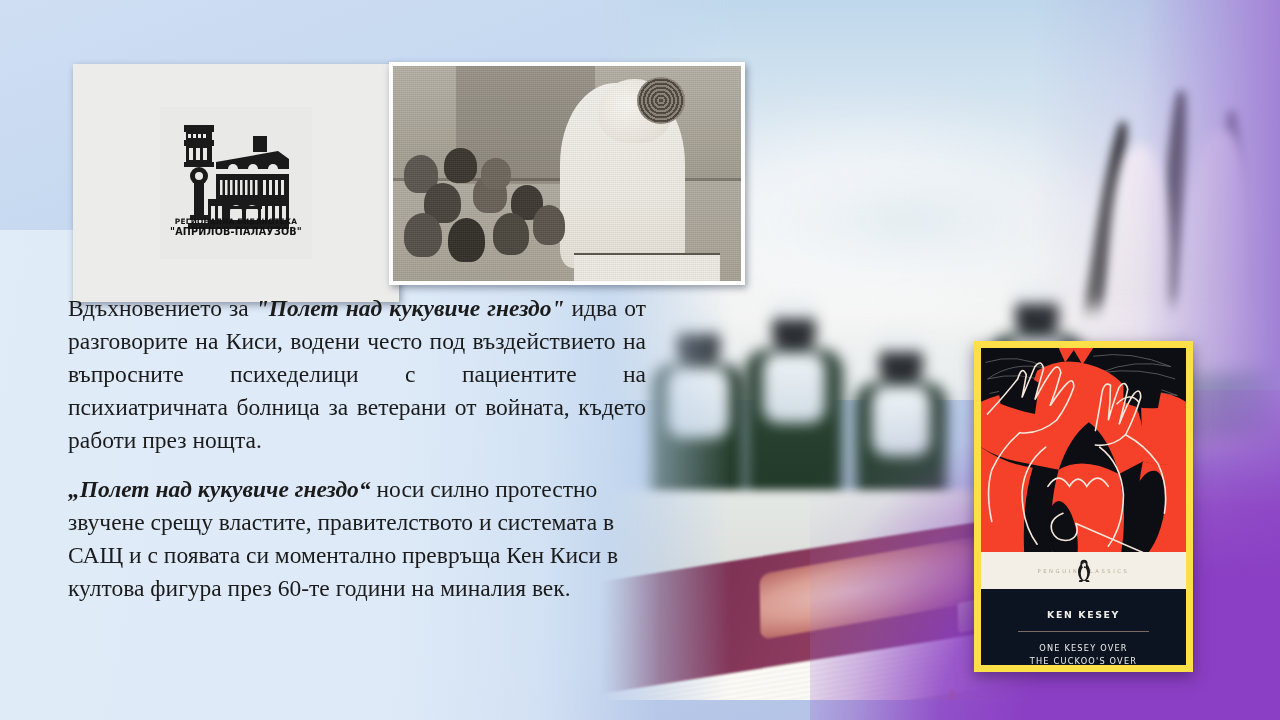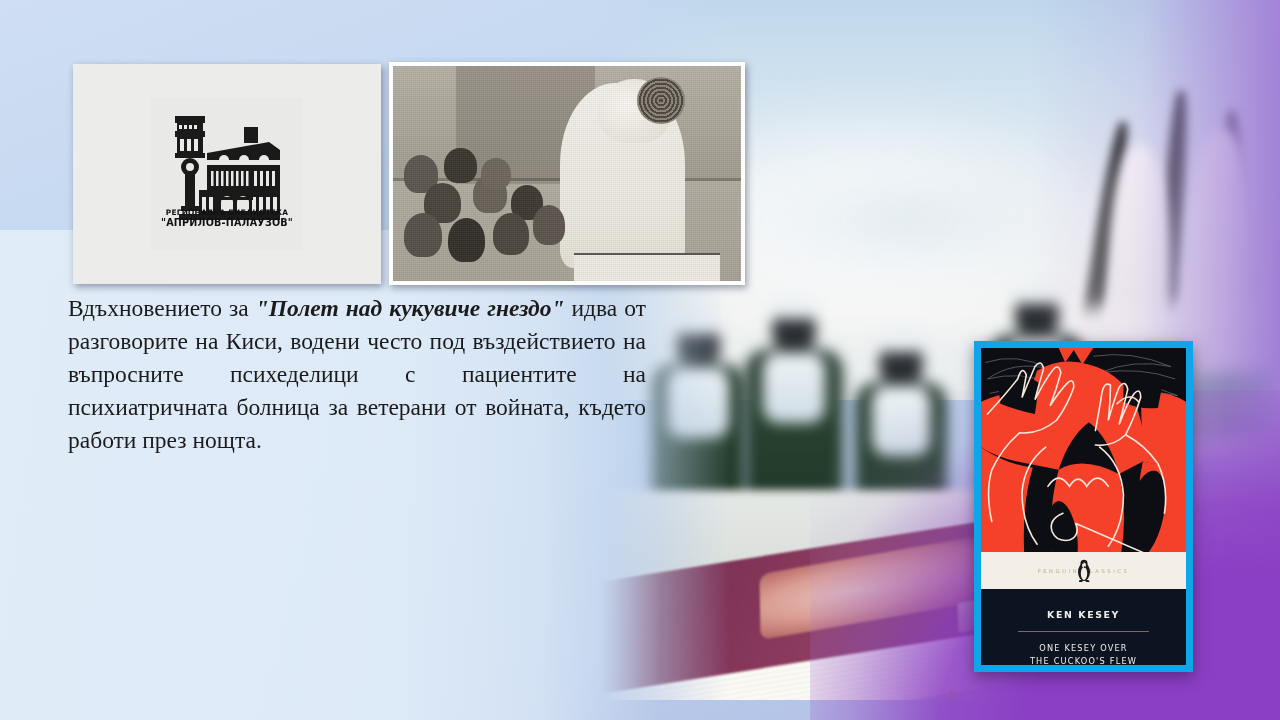--- a/index.html
+++ b/index.html
@@ -53,21 +53,21 @@
   .bb-ribbon{position:absolute;left:366px;top:150px;width:8px;height:54px;background:linear-gradient(to bottom,#e8d46a,#c7ae48);transform:rotate(6deg);border-radius:3px;}
   .deck-blur{position:absolute;left:560px;bottom:40px;width:160px;height:110px;filter:blur(6px);
     background:linear-gradient(to bottom,#8f7f93,#6b5a72);border-radius:10px;opacity:.85;}
 
   
   .text-panel{position:absolute;left:0;top:230px;width:660px;height:490px;
     background:linear-gradient(to right,rgba(225,236,248,.97) 0%,rgba(223,235,248,.95) 60%,rgba(220,233,247,.72) 82%,rgba(220,233,247,0) 100%);}
 
   
   .frame{position:absolute;background:#fff;box-shadow:2px 3px 7px rgba(40,50,70,.45);}
-  .logo-frame{left:73px;top:64px;width:292px;height:204px;background:#ececeb;padding:8px;}
+  .logo-frame{left:73px;top:64px;width:292px;height:204px;background:#ececeb;padding:17px;}
   .logo-wrap{position:absolute;inset:0;display:flex;align-items:center;justify-content:center;}
   .logo-box{width:152px;height:152px;background:#e9e9e8;position:relative;}
   .logo-cap{position:absolute;left:0;right:0;bottom:22px;text-align:center;line-height:1.05;color:#111;
     font-family:"DejaVu Sans",sans-serif;font-weight:bold;letter-spacing:.2px;}
   .logo-l1{font-size:7.4px;}
   .logo-l2{font-size:9.6px;margin-top:1px;}
 
   .photo-frame{left:389px;top:62px;width:348px;height:215px;padding:4px;}
   .ph-inner{position:absolute;left:4px;top:4px;right:4px;bottom:4px;overflow:hidden;
     background:linear-gradient(to bottom,#9e9a90,#b5b0a4 40%,#a9a397 100%);}
@@ -82,21 +82,21 @@
   .ph-hair{position:absolute;right:16%;top:5%;width:14%;height:22%;border-radius:50%;
     background:repeating-radial-gradient(circle at 50% 50%,#4e4840 0 2px,#8c857a 2px 4px);}
   .ph-aud{position:absolute;left:2%;bottom:4%;width:58%;height:58%;}
   .aud-dot{position:absolute;border-radius:50% 50% 40% 40%;}
   .ph-desk{position:absolute;right:6%;bottom:0;width:42%;height:12%;background:#f0ede5;border-top:2px solid #5b564d;}
   .ph-grain{position:absolute;inset:0;opacity:.30;
     background-image:repeating-linear-gradient(0deg,rgba(0,0,0,.16) 0 1px,rgba(255,255,255,.10) 1px 2px),
                      repeating-linear-gradient(90deg,rgba(0,0,0,.10) 0 1px,rgba(255,255,255,.07) 1px 2px);}
 
   
-  .pbook{position:absolute;left:974px;top:341px;width:205px;height:317px;background:#0ea5e9;padding:7px;
+  .pbook{position:absolute;left:974px;top:341px;width:205px;height:317px;background:#fde047;padding:7px;
     box-shadow:0 5px 14px rgba(45,20,70,.5);}
   .pb-in{position:relative;width:100%;height:100%;background:#0c1422;overflow:hidden;}
   .pb-art{position:absolute;left:0;top:0;right:0;height:64.5%;background:#0c0e14;overflow:hidden;}
   .pb-strip{position:absolute;left:0;right:0;top:64.5%;height:11.5%;background:#f3efe6;display:flex;align-items:center;justify-content:center;}
   .pb-strip span{font-family:"DejaVu Sans",sans-serif;font-size:5.2px;letter-spacing:2.6px;color:#b6ab96;}
   .pb-peng{position:absolute;left:50%;top:50%;transform:translate(-50%,-50%);}
   .pb-bot{position:absolute;left:0;right:0;top:76%;bottom:0;background:#0c1422;text-align:center;color:#f0eee9;
     font-family:"DejaVu Sans",sans-serif;}
   .pb-author{font-size:9.4px;font-weight:bold;letter-spacing:1.6px;margin-top:20px;}
   .pb-rule{width:64%;height:1px;background:#7a6a60;margin:11px auto 10px;}
@@ -319,22 +319,23 @@
           <circle cx="7.4" cy="4.6" r="0.7" fill="#1a1a1a"></circle>
           <path d="M8.5 7 l2 1.3 -2 1 z" fill="#1a1a1a"></path>
           <path d="M4 21 h4 l-1.4 2 h-3.2 z" fill="#1a1a1a"></path>
           <path d="M9 21 h4 l1.2 2 h-3.4 z" fill="#1a1a1a"></path>
         </svg>
       </div>
       <div class="pb-bot">
         <div class="pb-author">KEN KESEY</div>
         <div class="pb-rule"></div>
         <div class="pb-title">ONE KESEY OVER</div>
-        <div class="pb-title">THE CUCKOO'S FLEW</div>
+        <div class="pb-title">THE CUCKOO'S OVER</div>
       </div>
     </div>
   </div>
 
   <div class="body-text">
     <p class="p1"><span>Вдъхновението за </span><b>"Полет над кукувиче гнездо"</b><span> идва от разговорите на Киси, водени често под въздействието на въпросните психеделици с пациентите на психиатричната болница за ветерани от войната, където работи през нощта.</span></p>
+    <p><b>„Полет над кукувиче гнездо“</b><span> носи силно протестно звучене срещу властите, правителството и системата в САЩ и с появата си моментално превръща Кен Киси в култова фигура през 60-те години на миналия век.</span></p>
   </div>
 
 </div>
 
 </body></html>

